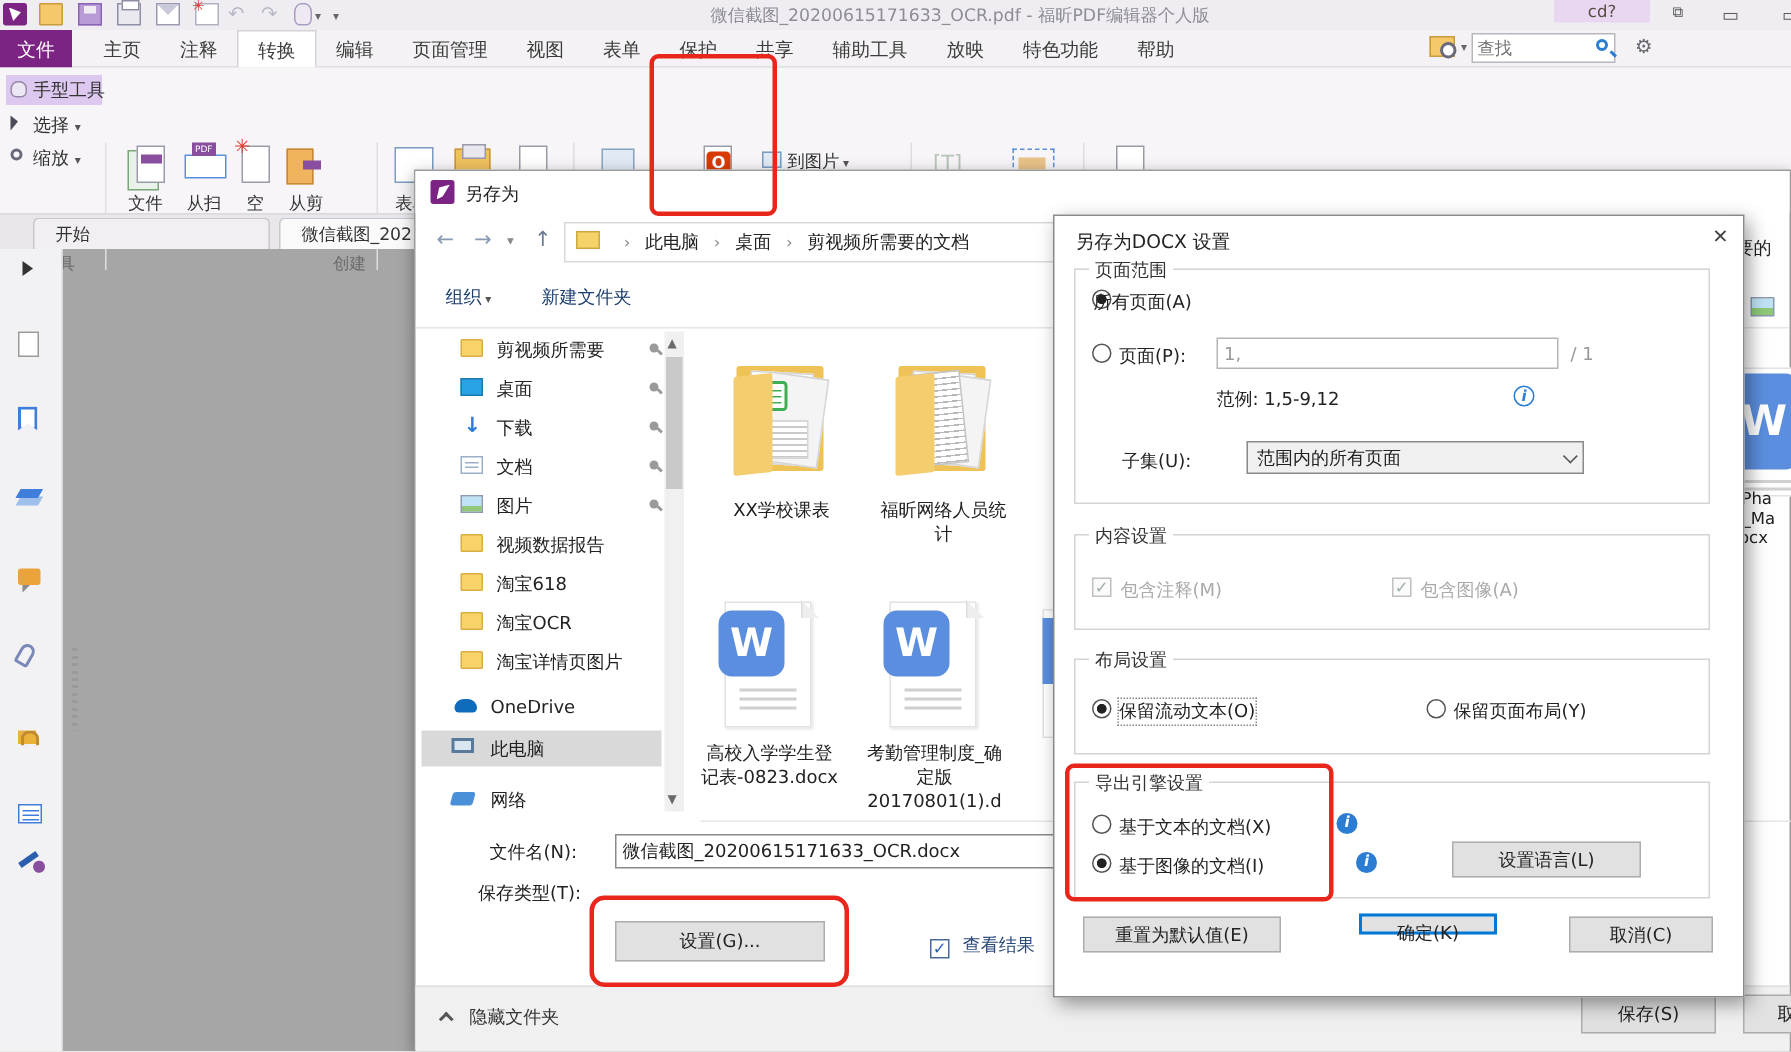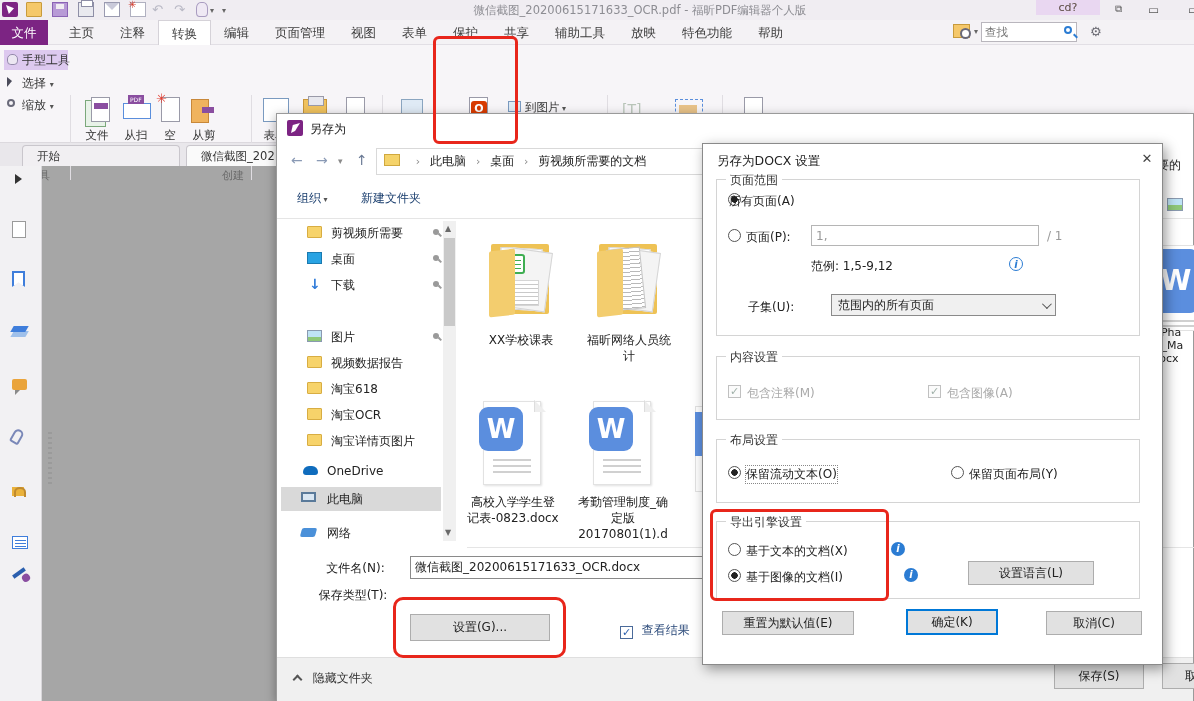--- a/index.html
+++ b/index.html
@@ -406,20 +406,25 @@
     <div class="sb-row" style="top:133px">
       <span class="sb-ic desk-sm"></span>
       <span class="sb-lbl">桌面</span>
       <span class="pin"></span>
     </div>
     <div class="sb-row" style="top:159px">
       <span class="sb-ic down-sm"></span>
       <span class="sb-lbl">下载</span>
       <span class="pin"></span>
     </div>
+    <div class="sb-row" style="top:185px">
+      <span class="sb-ic docf-sm"></span>
+      <span class="sb-lbl">文档</span>
+      <span class="pin"></span>
+    </div>
     <div class="sb-row" style="top:211px">
       <span class="sb-ic pic-sm"></span>
       <span class="sb-lbl">图片</span>
       <span class="pin"></span>
     </div>
     <div class="sb-row" style="top:237px">
       <span class="sb-ic fold-sm"></span>
       <span class="sb-lbl">视频数据报告</span>
     </div>
     <div class="sb-row" style="top:263px">
@@ -567,21 +572,21 @@
     </div>
     <span class="radio" style="left:25px;top:399px"></span>
     <span class="rlabel" style="left:43px;top:399px">基于文本的文档(X)</span>
     <span class="info-f" style="left:188px;top:398px"></span>
     <span class="radio sel" style="left:25px;top:425px"></span>
     <span class="rlabel" style="left:43px;top:425px">基于图像的文档(I)</span>
     <span class="info-f" style="left:201px;top:424px"></span>
     <div class="btn dx-btn" style="left:265px;top:417px;width:126px">设置语言(L)</div>
 
     <div class="btn dx-btn" style="left:19px;top:467px;width:132px">重置为默认值(E)</div>
-    <div class="btn dx-btn dx-ok" style="left:203px;top:465px;width:92px;height:26px">确定(K)</div>
+    <div class="btn dx-btn dx-ok" style="left:203px;top:465px;width:92px;height:14px">确定(K)</div>
     <div class="btn dx-btn" style="left:343px;top:467px;width:96px">取消(C)</div>
   </div>
 
   <div class="redbox" style="left:433px;top:36px;width:85px;height:108px"></div>
   <div class="redbox" style="left:393px;top:597px;width:173px;height:61px;border-radius:10px"></div>
   <div class="redbox" style="left:710px;top:509px;width:179px;height:92px"></div>
 
 </div>
 
 </body></html>

